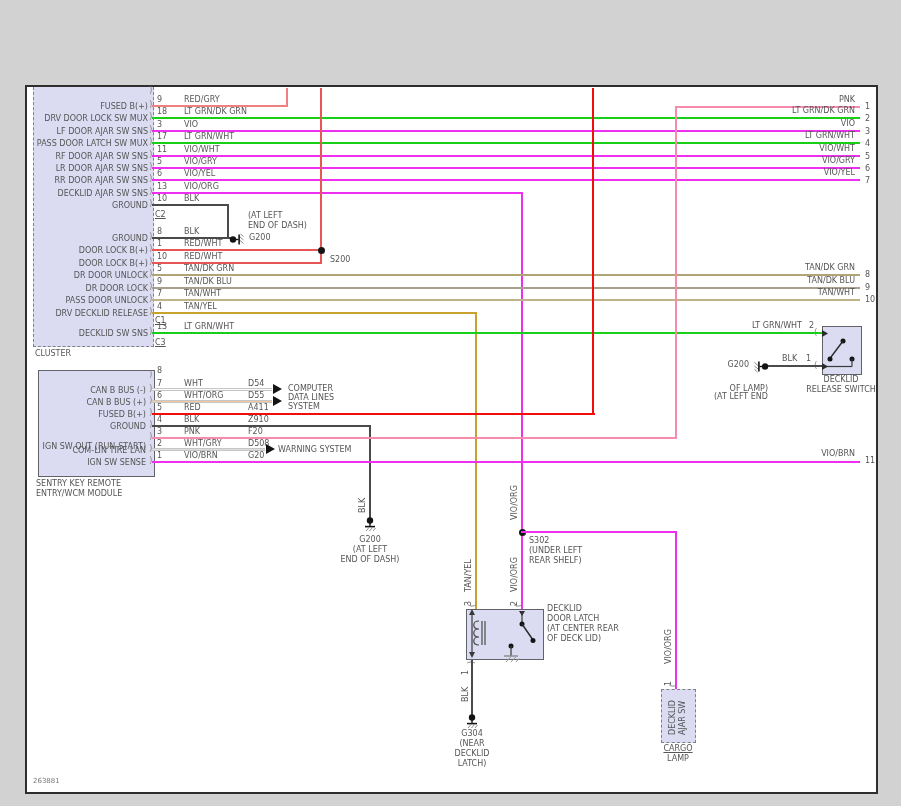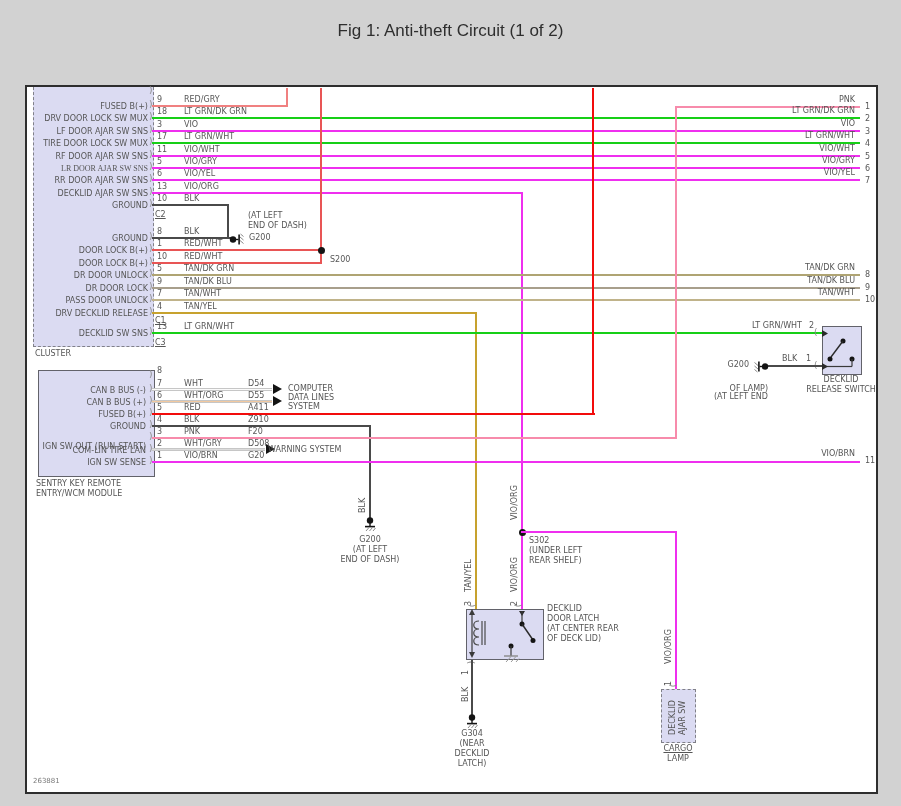--- a/index.html
+++ b/index.html
@@ -22,33 +22,32 @@
   .lav{position:absolute;background:#dbdbf2;border:1px solid #62626a;}
   .lavdash{border-style:dashed;border-color:#808088;}
   .notop{border-top:none;}
   .gnd{position:absolute;}
   svg{overflow:visible;}
 </style>
 </head>
 <body>
 
 <div class="page">
-  <div class="title">Fig 1: Anti-theft Circuit (1 of 2)</div>
   <div class="frame"></div>
 
   <div class="lav lavdash notop" style="left:33px;top:87px;width:119px;height:259px;"></div>
   <div class="t" style="left:35px;top:349px;">CLUSTER</div>
   <span class="pb" style="left:149px;top:86px;">)</span>
 
   <div class="t" style="right:753px;top:102px;">FUSED B(+)</div>
   <div class="t" style="right:753px;top:114px;">DRV DOOR LOCK SW MUX</div>
   <div class="t" style="right:753px;top:127px;">LF DOOR AJAR SW SNS</div>
-  <div class="t" style="right:753px;top:139px;">TIRE DOOR LOCK SW MUX</div>
+  <div class="t" style="right:753px;top:139px;">PASS DOOR LATCH SW MUX</div>
   <div class="t" style="right:753px;top:152px;">RF DOOR AJAR SW SNS</div>
-  <div class="t" style="right:753px;top:164px;font-family:Liberation Serif, serif;">LR DOOR AJAR SW SNS</div>
+  <div class="t" style="right:753px;top:164px;">LR DOOR AJAR SW SNS</div>
   <div class="t" style="right:753px;top:176px;">RR DOOR AJAR SW SNS</div>
   <div class="t" style="right:753px;top:189px;">DECKLID AJAR SW SNS</div>
   <div class="t" style="right:753px;top:201px;">GROUND</div>
 
   <span class="pb" style="left:149px;top:100px;">)</span>
     <div class="t" style="left:157px;top:95px;">9</div>
     <div class="t" style="left:184px;top:95px;">RED/GRY</div>
   <span class="pb" style="left:149px;top:112px;">)</span>
     <div class="t" style="left:157px;top:107px;">18</div>
     <div class="t" style="left:184px;top:107px;">LT GRN/DK GRN</div>
@@ -205,21 +204,21 @@
   <div class="hw" style="left: 675px; top: 106px; width: 185px; background-color: rgb(247, 139, 171);"></div>
   <div class="hw whtline" style="left: 152px; top: 448px; width: 113px; background-color: rgb(220, 220, 220);"></div>
   <div class="hw" style="left: 152px; top: 461px; width: 708px; background-color: rgb(239, 47, 239);"></div>
 
   <div class="ar" style="left:273px;top:384px;"></div>
   <div class="ar" style="left:273px;top:396px;"></div>
   <div class="t" style="left:288px;top:384px;">COMPUTER</div>
   <div class="t" style="left:288px;top:393px;">DATA LINES</div>
   <div class="t" style="left:288px;top:402px;">SYSTEM</div>
   <div class="ar" style="left:266px;top:444px;"></div>
-  <div class="t" style="left:268px;top:445px;text-align:center;">WARNING SYSTEM</div>
+  <div class="t" style="left:278px;top:445px;text-align:center;">WARNING SYSTEM</div>
 
   <div class="vt" style="left:358px;top:513px;">BLK</div>
   <svg class="gnd" style="left:363px;top:517px;" width="14" height="17" viewBox="0 0 14 17">
       <circle cx="7" cy="3.5" r="3.2" fill="#141414"></circle>
       <rect x="6.3" y="3" width="1.4" height="6" fill="#141414"></rect>
       <rect x="2" y="8.8" width="10" height="1.6" fill="#141414"></rect>
       <line x1="3" y1="14" x2="6" y2="10.5" stroke="#8a8a8a"></line>
       <line x1="6.5" y1="14" x2="9.5" y2="10.5" stroke="#8a8a8a"></line>
       <line x1="10" y1="14" x2="12.5" y2="11" stroke="#8a8a8a"></line>
     </svg>

